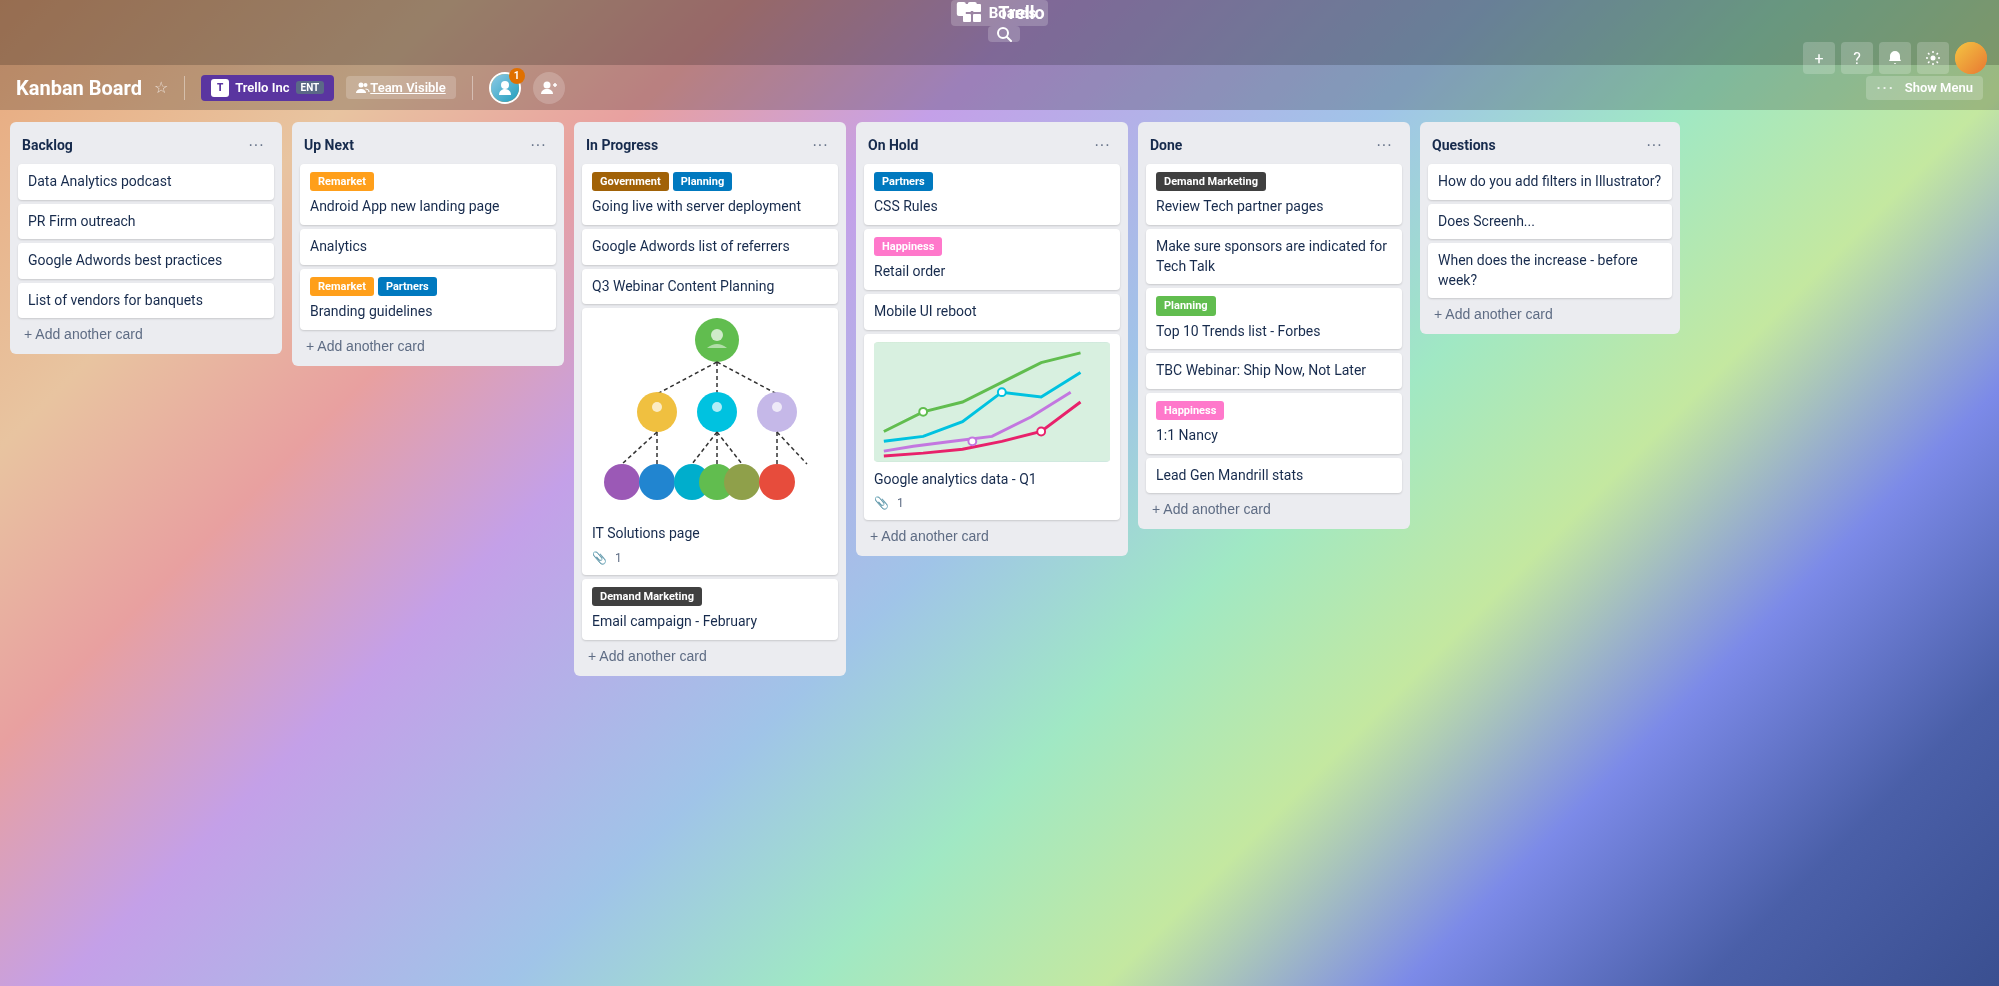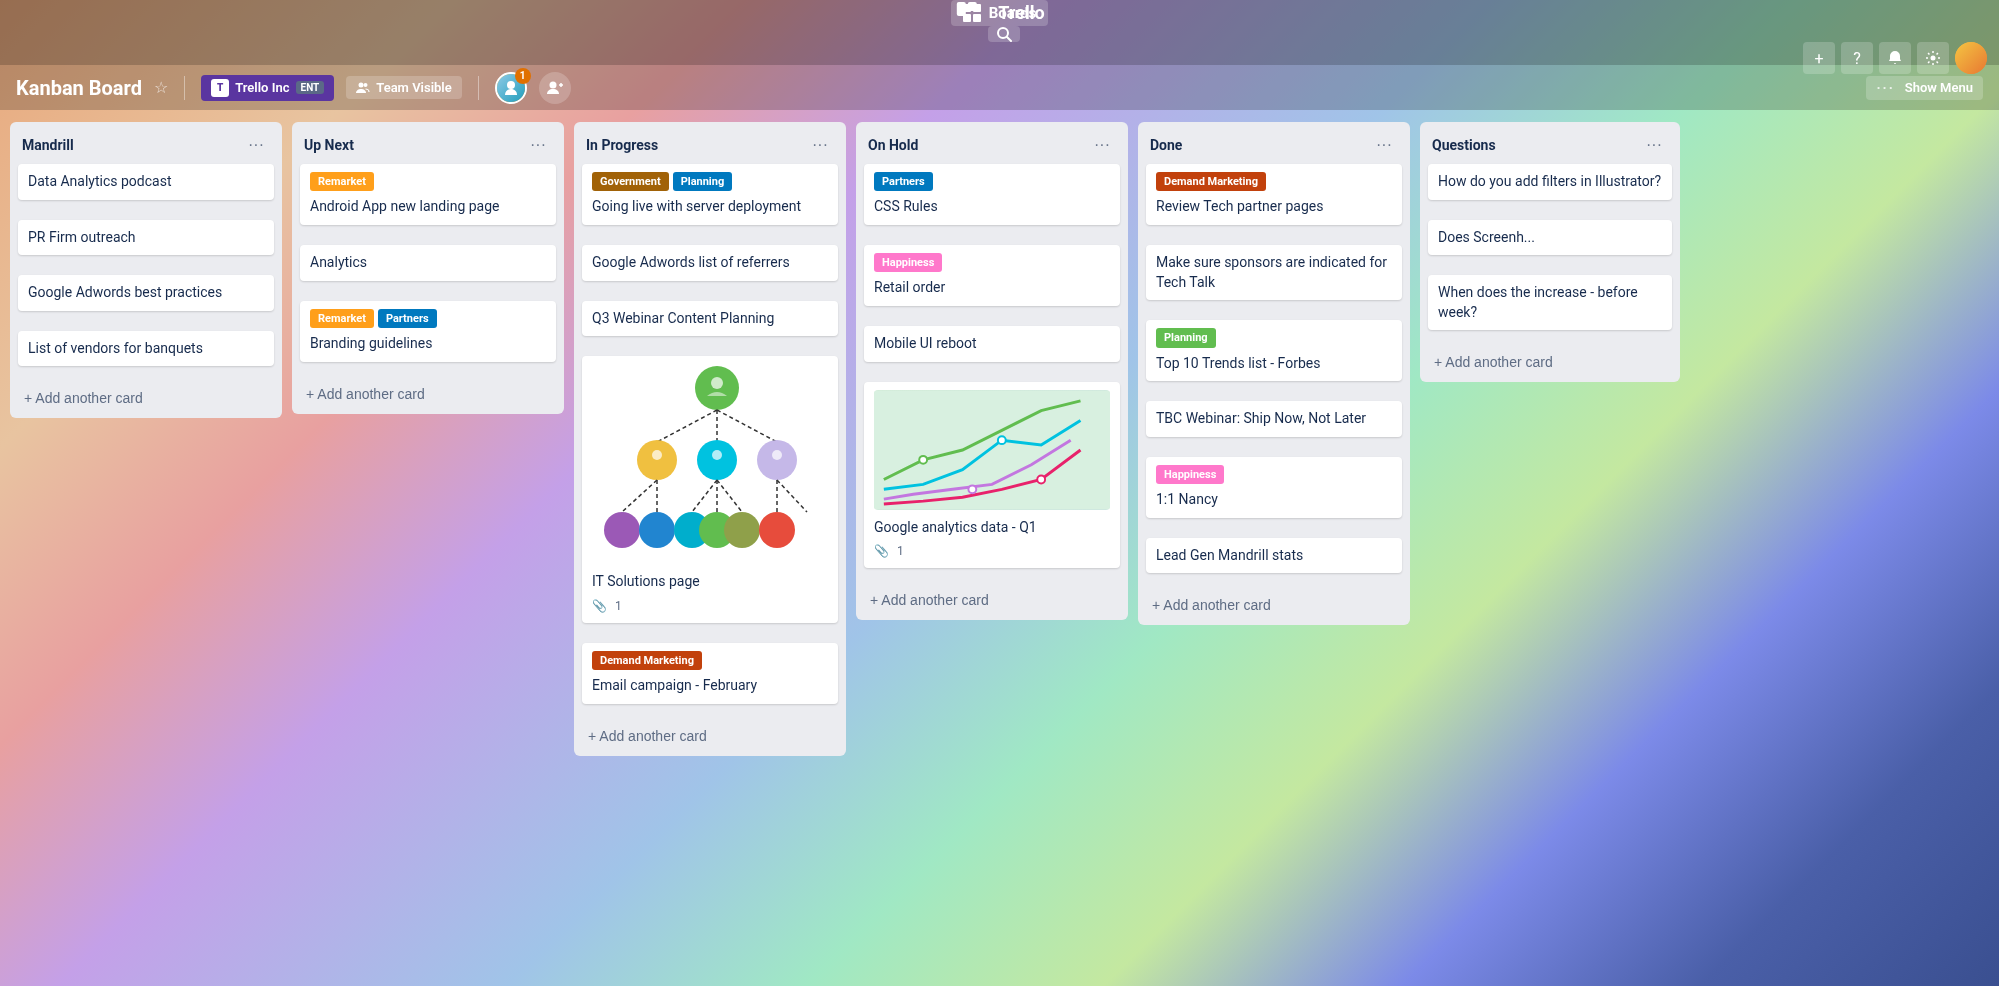--- a/index.html
+++ b/index.html
@@ -130,28 +130,29 @@
     }
     .ent-badge {
       background: #5b6987;
       border-radius: 3px;
       padding: 1px 5px;
       font-size: 10px;
       color: white;
       font-weight: 700;
     }
     .visibility-btn {
-      display: flex; align-items: center; gap: 6px;
+      display: flex; align-items: center; 
       background: rgba(255,255,255,0.2);
       border-radius: 4px;
       padding: 4px 10px;
       color: white;
       font-size: 13px;
       font-weight: 600;
       cursor: pointer;
+      text-decoration: underline;
     }
     .board-header-right {
       margin-left: auto;
       display: flex; align-items: center; gap: 8px;
     }
     .show-menu-btn {
       display: flex; align-items: center; gap: 6px;
       background: rgba(255,255,255,0.2);
       border-radius: 4px;
       padding: 4px 10px;
@@ -223,21 +224,21 @@
       color: #6b778c;
       cursor: pointer;
       font-size: 16px;
       padding: 2px 6px;
       border-radius: 3px;
     }
     .card {
       background: white;
       border-radius: 4px;
       padding: 8px 10px;
-      margin-bottom: 20px;
+      margin-bottom: 4px;
       box-shadow: 0 1px 2px rgba(0,0,0,0.15);
       cursor: pointer;
       font-size: 14px;
       color: #172b4d;
       line-height: 1.4;
     }
     .card-labels {
       display: flex; gap: 4px; flex-wrap: wrap;
       margin-bottom: 6px;
     }
@@ -245,21 +246,21 @@
       border-radius: 3px;
       padding: 2px 8px;
       font-size: 11px;
       font-weight: 700;
       color: white;
     }
     .label-orange { background: #ff9f1a; }
     .label-blue { background: #0079bf; }
     .label-green { background: #61bd4f; }
     .label-pink { background: #ff78cb; }
-    .label-purple { background: #c2410c; }
+    .label-purple { background: #404040; }
     .label-teal { background: #a16207; }
     .card-meta {
       display: flex; align-items: center; gap: 8px;
       margin-top: 6px;
       color: #5e6c84;
       font-size: 12px;
     }
     .card-meta-icon { font-size: 12px; }
     .add-card-btn {
       display: flex; align-items: flex-start; gap: 4px;
@@ -379,21 +380,21 @@
       <span class="three-dots">···</span>
       <span>Show Menu</span>
     </div>
   </div>
 </div>
 
 <div class="columns-area">
 
   <div class="column">
     <div class="column-header">
-      <span class="column-title">Mandrill</span>
+      <span class="column-title">Backlog</span>
       <button class="column-menu-btn">···</button>
     </div>
     <div class="card">
       <span>Data Analytics podcast</span>
     </div>
     <div class="card">
       <span>PR Firm outreach</span>
     </div>
     <div class="card">
       <span>Google Adwords best practices</span>

